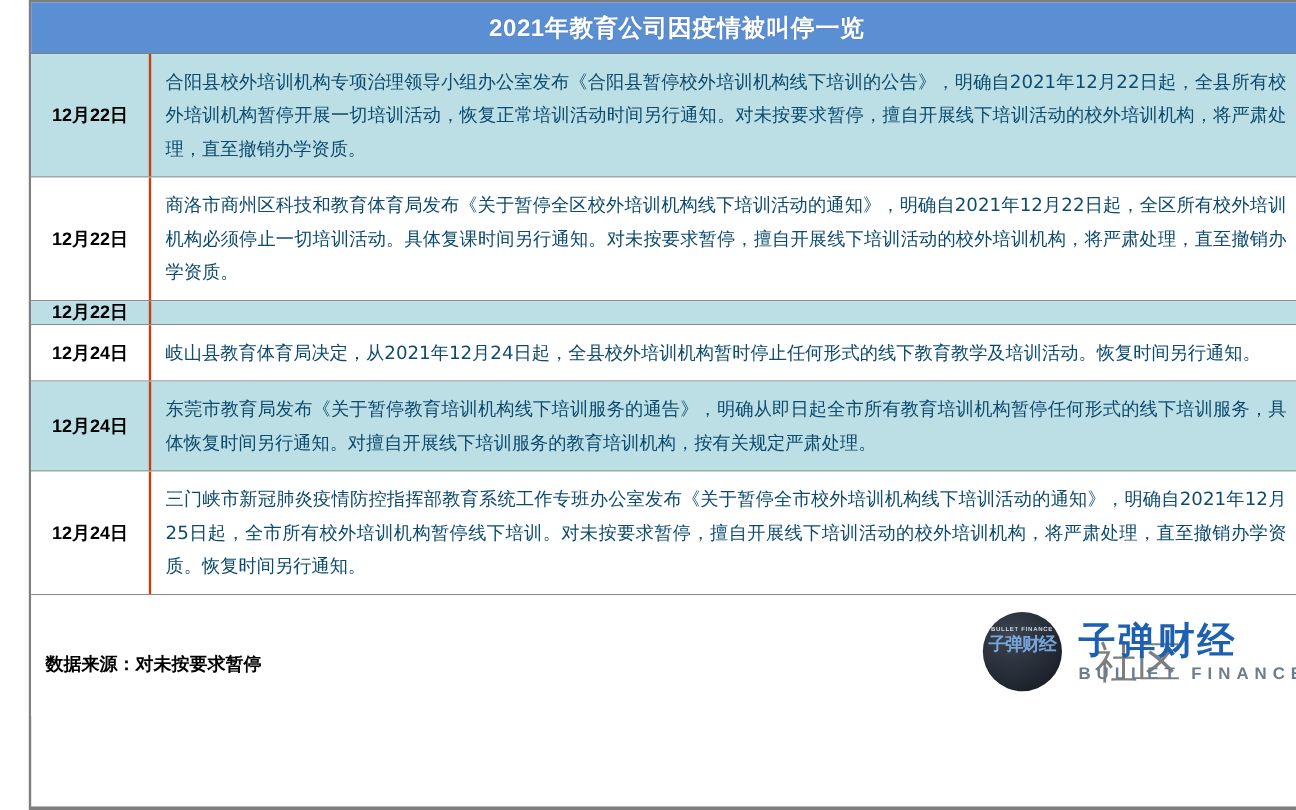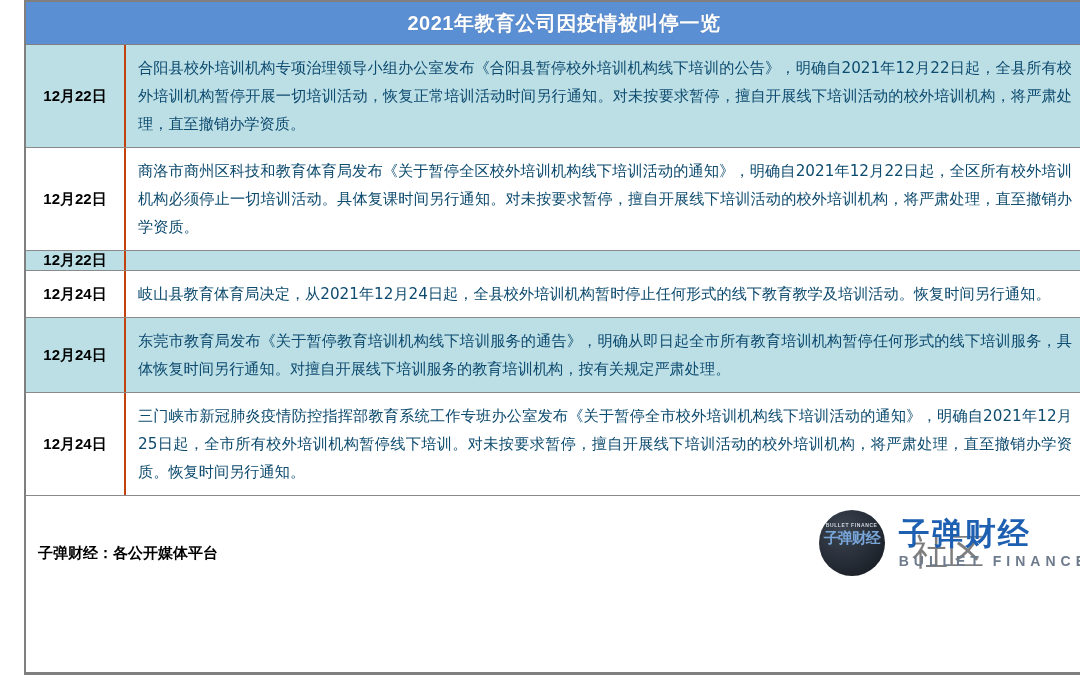--- a/index.html
+++ b/index.html
@@ -217,21 +217,21 @@
         <div class="cell-time">12月24日</div>
         <div class="cell-content">东莞市教育局发布《关于暂停教育培训机构线下培训服务的通告》，明确从即日起全市所有教育培训机构暂停任何形式的线下培训服务，具体恢复时间另行通知。对擅自开展线下培训服务的教育培训机构，按有关规定严肃处理。</div>
       </div>
       <div class="row plain">
         <div class="cell-time">12月24日</div>
         <div class="cell-content">三门峡市新冠肺炎疫情防控指挥部教育系统工作专班办公室发布《关于暂停全市校外培训机构线下培训活动的通知》，明确自2021年12月25日起，全市所有校外培训机构暂停线下培训。对未按要求暂停，擅自开展线下培训活动的校外培训机构，将严肃处理，直至撤销办学资质。恢复时间另行通知。</div>
       </div>
     </div>
 
   <div class="footer">
-    <div class="source">子弹财经：各公开媒体平台</div>
+    <div class="source">数据来源：对未按要求暂停</div>
     <div class="watermark">社区</div>
     <div class="brand">
       <div class="brand-badge">
         <div class="badge-top">BULLET FINANCE</div>
         <div class="badge-cn">子弹财经</div>
       </div>
       <div class="brand-text">
         <div class="brand-cn">子弹财经</div>
         <div class="brand-en">BULLET FINANCE</div>
       </div>

